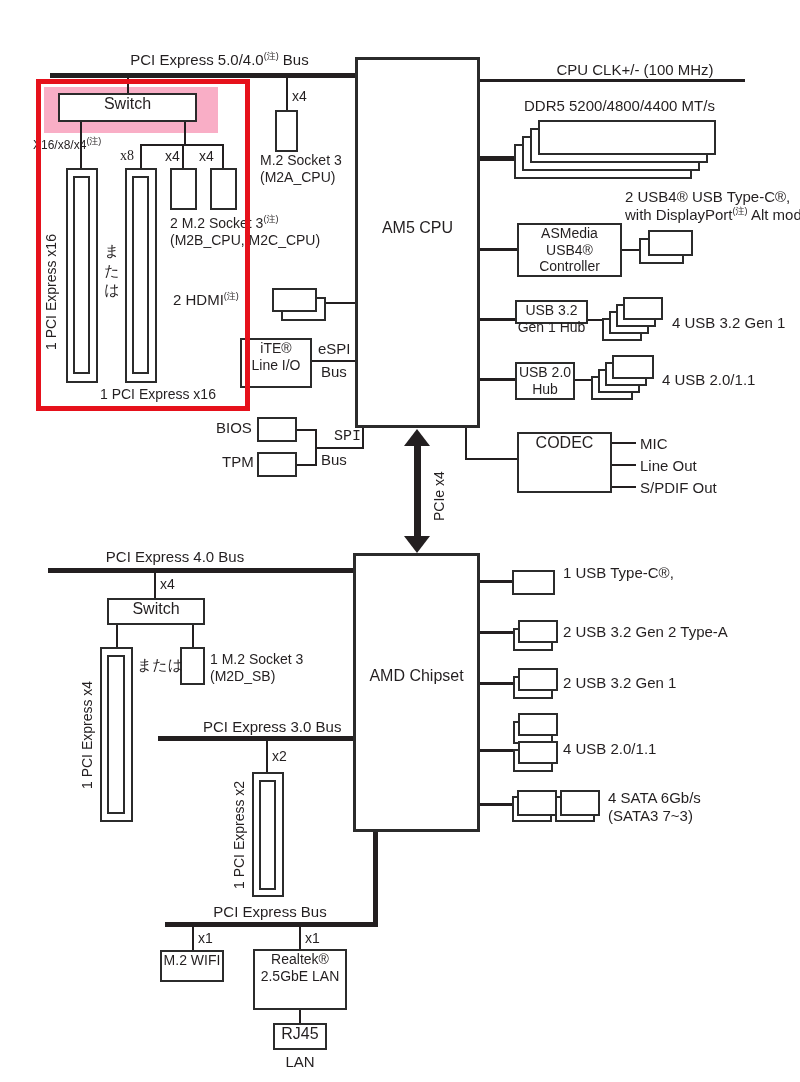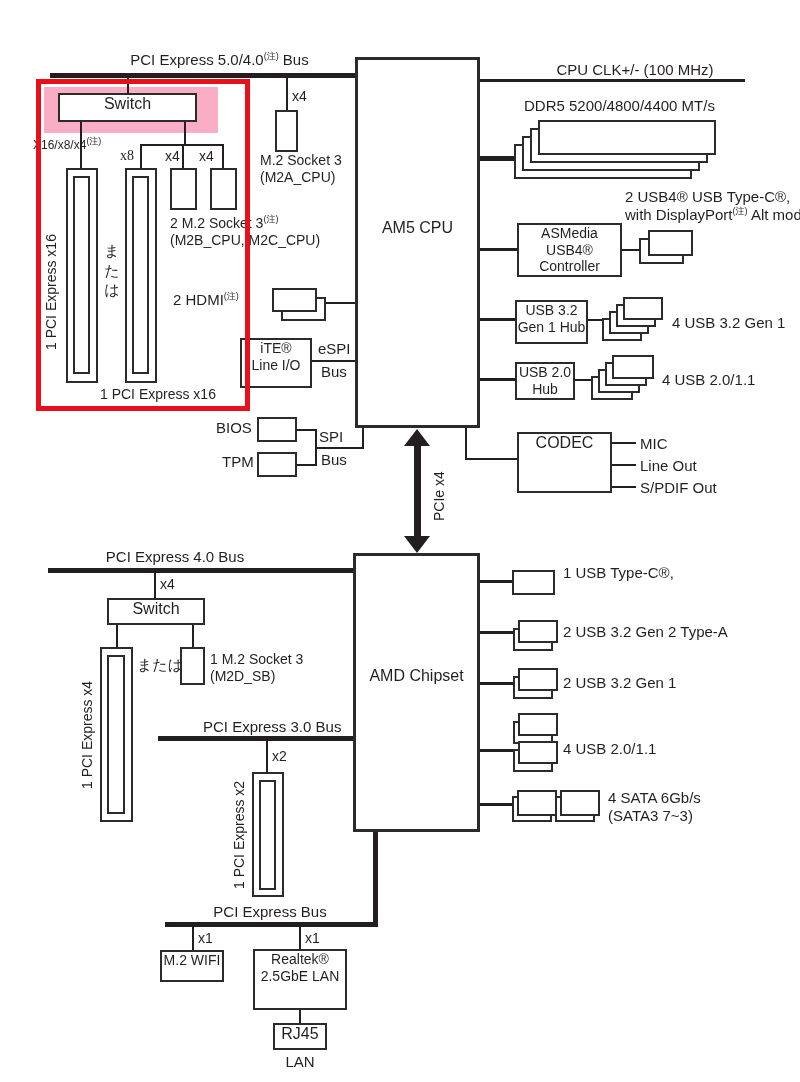--- a/index.html
+++ b/index.html
@@ -108,21 +108,21 @@
   <div class="box" style="left:530px;top:128px;width:178px;height:35px;"></div>
   <div class="box" style="left:538px;top:120px;width:178px;height:35px;"></div>
 
   <div class="box ctr sm" style="left:517px;top:223px;width:105px;height:54px;">
     <span>ASMedia USB4®</span>
     <span>Controller</span>
   </div>
   <div class="box" style="left:639px;top:238px;width:45px;height:26px;"></div>
   <div class="box" style="left:648px;top:230px;width:45px;height:26px;"></div>
 
-  <div class="box ctr sm" style="left:515px;top:300px;width:73px;height:44px;">
+  <div class="box ctr sm" style="left:515px;top:300px;width:73px;height:24px;">
     <span>USB 3.2</span>
     <span>Gen 1 Hub</span>
   </div>
   <div class="box" style="left:602px;top:318px;width:40px;height:23px;"></div>
   <div class="box" style="left:609px;top:311px;width:40px;height:23px;"></div>
   <div class="box" style="left:616px;top:304px;width:40px;height:23px;"></div>
   <div class="box" style="left:623px;top:297px;width:40px;height:23px;"></div>
 
   <div class="box ctr sm" style="left:515px;top:362px;width:60px;height:38px;">
     <span>USB 2.0</span>
@@ -196,21 +196,21 @@
     <div><span>M.2 Socket 3</span></div>
     <div><span>(M2A_CPU)</span></div>
   </div>
   <div class="lbl" style="left:173px;top:291px;">
     <span>2 HDMI</span><sup class="note">(注)</sup>
   </div>
   <div class="lbl" style="left:318px;top:340px;"><span>eSPI</span></div>
   <div class="lbl" style="left:321px;top:363px;"><span>Bus</span></div>
   <div class="lbl" style="left:216px;top:419px;"><span>BIOS</span></div>
   <div class="lbl" style="left:222px;top:453px;"><span>TPM</span></div>
-  <div class="lbl" style="left:319px;top:428px;"><span>SPI</span></div>
+  <div class="lbl" style="left:334px;top:428px;font-family:Liberation Mono, monospace;"><span>SPI</span></div>
   <div class="lbl" style="left:321px;top:451px;"><span>Bus</span></div>
 
   <div class="lbl c" style="left:545px;top:61px;width:180px;"><span>CPU CLK+/- (100 MHz)</span></div>
   <div class="lbl" style="left:524px;top:97px;"><span>DDR5 5200/4800/4400 MT/s</span></div>
   <div class="lbl" style="left:625px;top:188px;">
     <div><span>2 USB4® USB Type-C®,</span></div>
     <div><span>with DisplayPort</span><sup class="note">(注)</sup><span> Alt mode</span></div>
   </div>
   <div class="lbl" style="left:672px;top:314px;"><span>4 USB 3.2 Gen 1</span></div>
   <div class="lbl" style="left:662px;top:371px;"><span>4 USB 2.0/1.1</span></div>

